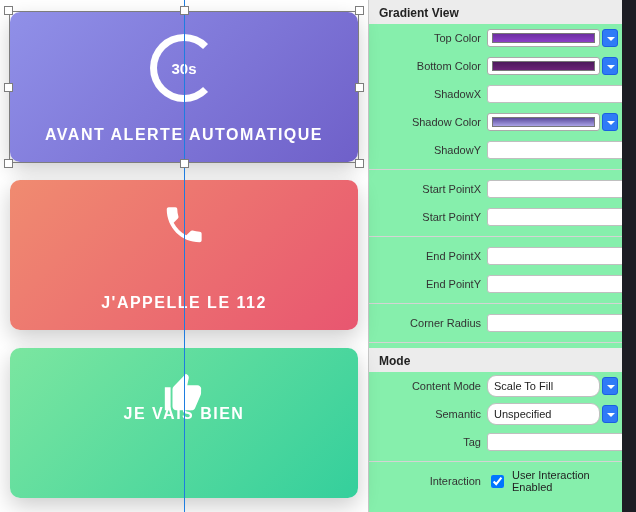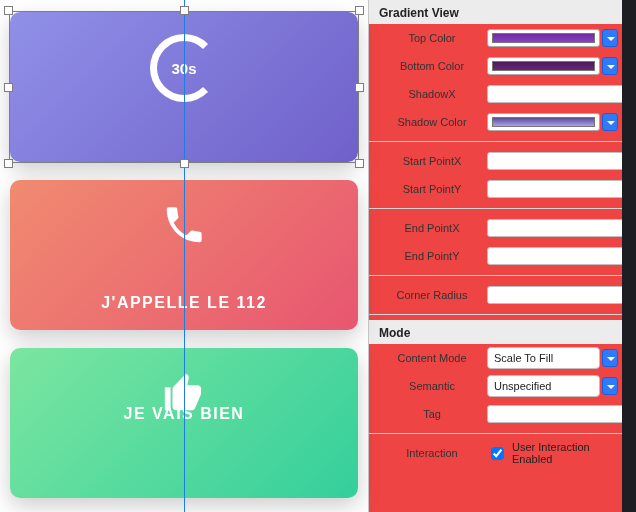--- a/index.html
+++ b/index.html
@@ -16,39 +16,39 @@
   .card.c3{background:linear-gradient(135deg,#7be6a0,#34cf9c);justify-content:center;}
   
   .sel{position:absolute;inset:-6px;z-index:5;pointer-events:none;}
   .sel .box{position:absolute;inset:6px;outline:1px solid #7d7d7d;border-radius:2px;}
   .sel .h{position:absolute;width:7px;height:7px;background:#fff;border:1px solid #7d7d7d;}
   .sel .h.tl{top:0;left:0}.sel .h.tm{top:0;left:50%;margin-left:-4px}.sel .h.tr{top:0;right:0}
   .sel .h.ml{top:50%;left:0;margin-top:-4px}.sel .h.mr{top:50%;right:0;margin-top:-4px}
   .sel .h.bl{bottom:0;left:0}.sel .h.bm{bottom:0;left:50%;margin-left:-4px}.sel .h.br{bottom:0;right:0}
 
   
-  .inspector{flex:1;border-left:1px solid #c8c8c8;background:#ef4444;overflow:auto;}
+  .inspector{flex:1;border-left:1px solid #c8c8c8;background:#86efac;overflow:auto;}
   .section-title{font-weight:700;font-size:12px;padding:6px 10px 4px 10px;background:#ececec;}
   .rows{padding:0;}
   .row{display:flex;align-items:center;height:24px;padding:2px 4px 2px 0;}
-  .row .lab{flex:0 0 98px;text-align:center;font-size:11px;color:#333;padding-right:6px;}
+  .row .lab{flex:0 0 98px;text-align:right;font-size:11px;color:#333;padding-right:6px;}
   .row .plus{width:14px;text-align:center;color:#888;font-size:12px;flex:0 0 14px;}
   .row .val{flex:1;display:flex;align-items:center;gap:2px;}
   .textfield{flex:1;height:18px;background:#fff;border:1px solid #bfbfbf;border-radius:3px;font-size:11px;padding:0 5px;box-sizing:border-box;text-align:right;color:#222;}
   .colorwell{position:relative;flex:1;height:18px;border:1px solid #aaa;border-radius:3px;padding:3px 4px;display:flex;align-items:stretch;box-sizing:border-box;background:#fff;}
   .colorwell .sw{flex:1;border:1px solid #777;}
   .grad-purple{background:linear-gradient(#6b2fa0,#8d3fc7);}
   .grad-plum{background:linear-gradient(#4d1a5c,#6b2378);}
   .grad-lilac{background:linear-gradient(#5a4a9c,#aaa2e6);}
   .bluecap{flex:0 0 16px;height:18px;background:#2f7bf6;border:1px solid #1b5fe0;border-radius:3px;box-sizing:border-box;position:relative;}
   .bluecap:after{content:"";position:absolute;left:4px;right:4px;top:7px;border-top:4px solid #fff;border-left:4px solid transparent;border-right:4px solid transparent;}
   .hr{height:1px;background:#d4d4d4;margin:5px 0;}
   .check{display:flex;align-items:center;font-size:11px;gap:5px;}
   .check input{width:13px;height:13px;}
-  .select-pill{flex:1;height:20px;border:1px solid #bfbfbf;border-radius:4px;background:#fff;font-size:11px;display:flex;align-items:center;padding:0 6px;}
+  .select-pill{flex:1;height:20px;border:1px solid #bfbfbf;border-radius:9px;background:#fff;font-size:11px;display:flex;align-items:center;padding:0 6px;}
   .dark-strip{flex:0 0 14px;background:#1d1d24;}
 </style>
 </head>
 <body>
 
 <div id="root">
 
   <div class="canvas">
     <div class="alignment-guide"></div>
 
@@ -62,20 +62,21 @@
           <div class="h mr"></div>
         <div class="h bl"></div>
           <div class="h bm"></div>
           <div class="h br"></div>
       </div>
       <div class="card-icon">
         <div class="spinner">
             <span>30s</span>
           </div>
       </div>
+      <div class="label">AVANT ALERTE AUTOMATIQUE</div>
     </div>
 
     <div class="card c2">
       <div class="card-icon">
         <svg width="46" height="46" viewBox="0 0 24 24" fill="#fff">
             <path d="M6.6 10.8c1.4 2.8 3.8 5.1 6.6 6.6l2.2-2.2c.3-.3.7-.4 1.1-.3 1.2.4 2.4.6 3.7.6.6 0 1 .5 1 1v3.5c0 .6-.5 1-1 1C10.6 21 3 13.4 3 3.8c0-.6.5-1 1-1h3.5c.6 0 1 .5 1 1 0 1.3.2 2.5.6 3.7.1.4 0 .8-.3 1.1L6.6 10.8z"></path>
           </svg>
       </div>
       <div class="label">J'APPELLE LE 112</div>
     </div>
@@ -124,20 +125,27 @@
       <div class="row">
           <div class="plus"></div>
           <div class="lab">Shadow Color</div>
         <div class="val">
             <div class="colorwell">
               <div class="sw grad-lilac"></div>
             </div>
             <div class="bluecap"></div>
           </div>
         </div>
+      <div class="row">
+          <div class="plus"></div>
+          <div class="lab">ShadowY</div>
+        <div class="val">
+            <input class="textfield" value="12" style="">
+          </div>
+        </div>
 
       <div class="hr"></div>
       <div class="row">
           <div class="plus"></div>
           <div class="lab">Start PointX</div>
         <div class="val">
             <input class="textfield" value="0" style="">
           </div>
         </div>
       <div class="row">

